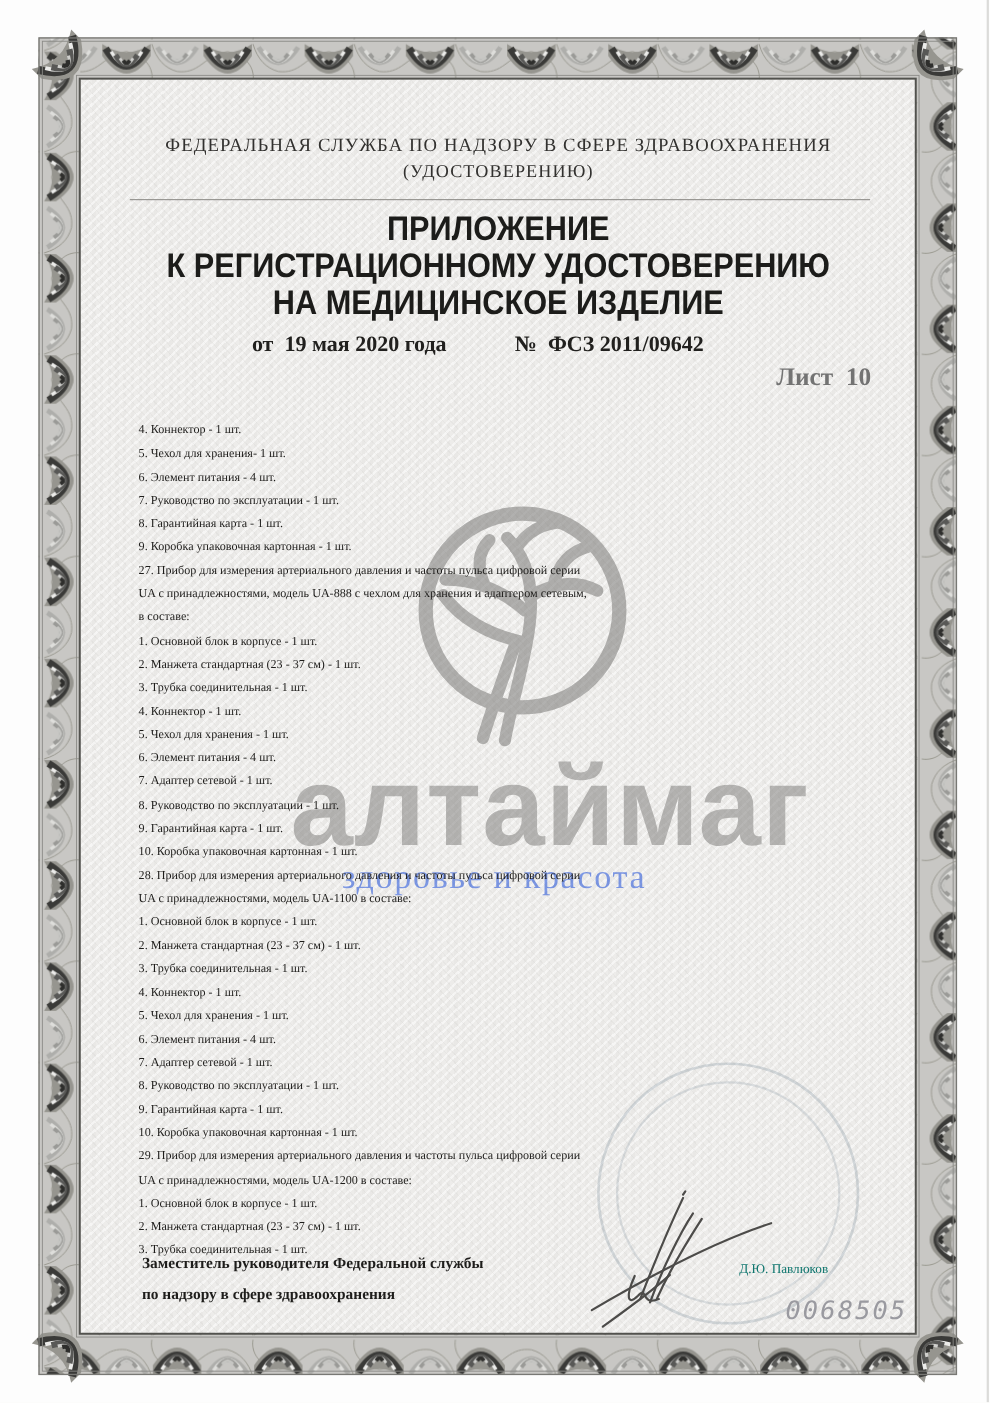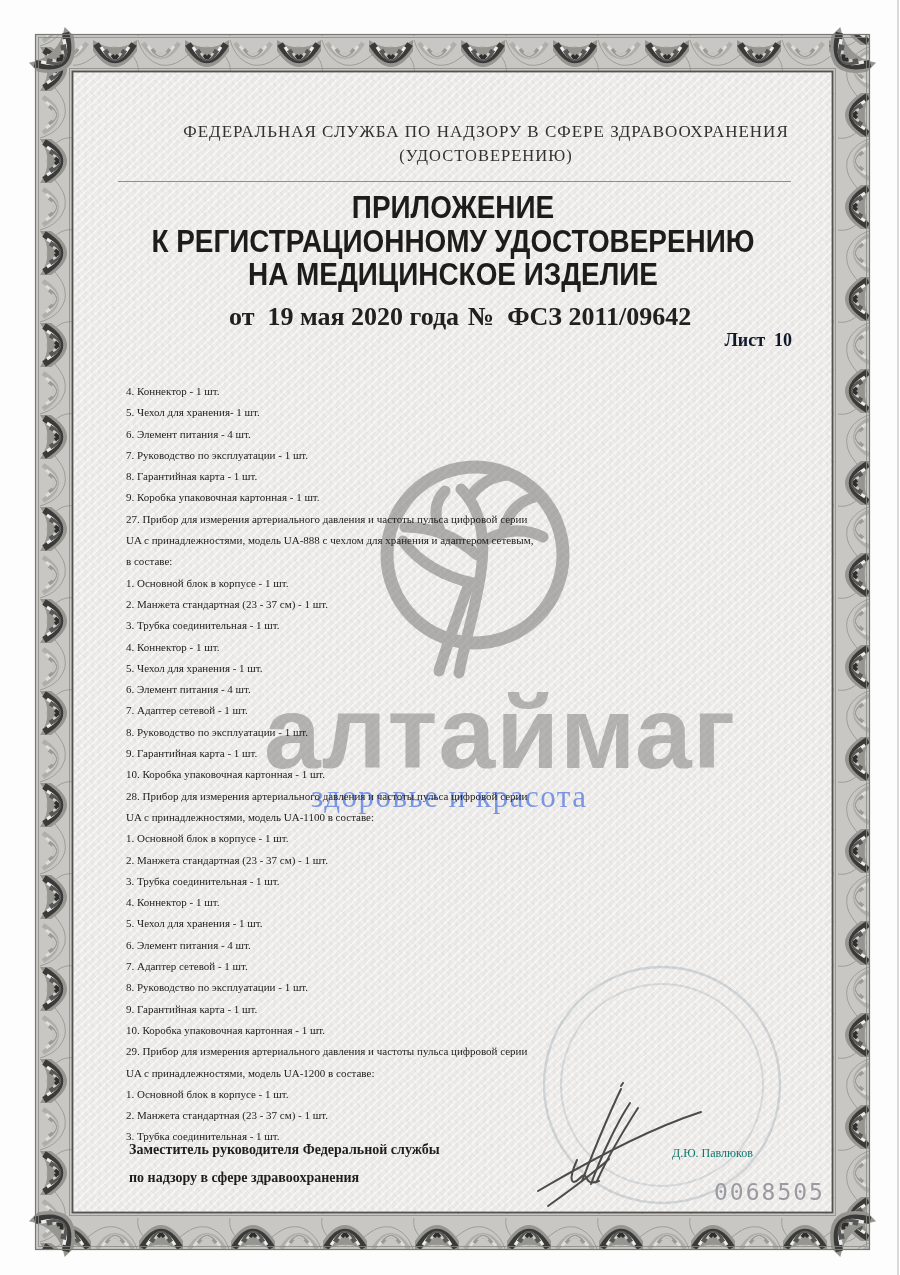--- a/index.html
+++ b/index.html
@@ -10,56 +10,56 @@
          background-color:#edecea;
          background-image:
            repeating-linear-gradient(47deg, rgba(120,118,112,0.05) 0 1px, rgba(0,0,0,0) 1px 5px),
            repeating-linear-gradient(-43deg, rgba(255,255,255,0.5) 0 2px, rgba(0,0,0,0) 2px 6px),
            repeating-linear-gradient(90deg, rgba(140,138,132,0.04) 0 3px, rgba(0,0,0,0) 3px 7px);}
   .frame-svg,.sig-svg,.stamp-svg,.wm-logo{position:absolute;left:0;top:0;pointer-events:none;}
   .frame-svg{z-index:6;}
   .stamp-svg{z-index:2;}
   .sig-svg{z-index:5;}
   
-  .agency{position:absolute;left:74px;width:824px;text-align:center;color:#32312f;
+  .agency{position:absolute;left:74px;width:758px;text-align:center;color:#32312f;
           letter-spacing:1px;font-size:17px;white-space:pre;z-index:3;}
   .agency1{top:122px;}
   .agency2{top:146px;font-size:16.5px;}
   .divider{position:absolute;left:118px;top:181px;width:673px;height:1px;background:#8f8e8a;z-index:3;}
   .title{position:absolute;left:74px;width:758px;text-align:center;z-index:3;
          font-family:"Liberation Sans", sans-serif;font-weight:700;color:#1c1c1a;
          font-size:31px;transform:scaleX(0.9);letter-spacing:0;white-space:pre;}
   .title1{top:190px;}
   .title2{top:224px;}
   .title3{top:257px;}
-  .dateline{position:absolute;top:302px;font-weight:700;font-size:26px;color:#21201e;
+  .dateline{position:absolute;top:302px;font-weight:700;font-size:20px;color:#21201e;
             white-space:pre;z-index:3;}
   .date{left:229px;}
   .regnum{left:468px;}
-  .sheet{position:absolute;top:330px;right:108px;font-weight:700;font-size:18px;
-         color:#0f172a;white-space:pre;z-index:3;}
+  .sheet{position:absolute;top:330px;right:108px;font-weight:700;font-size:23px;
+         color:#737373;white-space:pre;z-index:3;}
   
   .body-text{position:absolute;left:126px;top:381px;width:680px;z-index:3;
              font-size:11px;line-height:21.3px;color:#1e1d1b;white-space:pre-line;}
   
   .wm-brand{position:absolute;left:221px;top:682px;z-index:2;
             font-family:"Liberation Sans", sans-serif;font-weight:700;font-size:102px;
             line-height:1;color:#7e7d7b;opacity:0.52;letter-spacing:1px;margin-left:43px;}
   .wm-tagline{position:absolute;left:311px;top:779px;z-index:2;
               font-family:Liberation Serif, serif;font-size:31px;letter-spacing:1.5px;
               color:#1d4ed8;opacity:0.55;}
   .wm-logo{left:358px;top:438px;z-index:2;opacity:0.5;}
   
   .signer-title{position:absolute;left:129px;top:1136px;z-index:3;font-weight:700;
                 font-size:14px;line-height:27.5px;color:#1e1d1b;white-space:pre-line;width:480px;}
   .signer-name{position:absolute;left:672px;top:1146px;z-index:3;font-weight:400;
                font-size:12px;color:#0f766e;white-space:pre;}
   .serial{position:absolute;left:714px;top:1179px;z-index:3;
           font-family:"DejaVu Sans Mono", monospace;font-size:23px;letter-spacing:2px;
-          color:#9a9aa0;}
+          color:#9a9aa0;font-style:italic;}
   .scan-edge{position:absolute;right:1px;top:0;width:2px;height:1275px;background:#dbdbd9;z-index:7;}
   .scan-smudge{position:absolute;left:408px;top:56px;width:26px;height:2px;background:#b9b8b4;
                transform:rotate(-6deg);opacity:.7;z-index:1;}
 </style>
 </head>
 <body>
 
 <div class="page">
 
   <div class="paper"></div>

